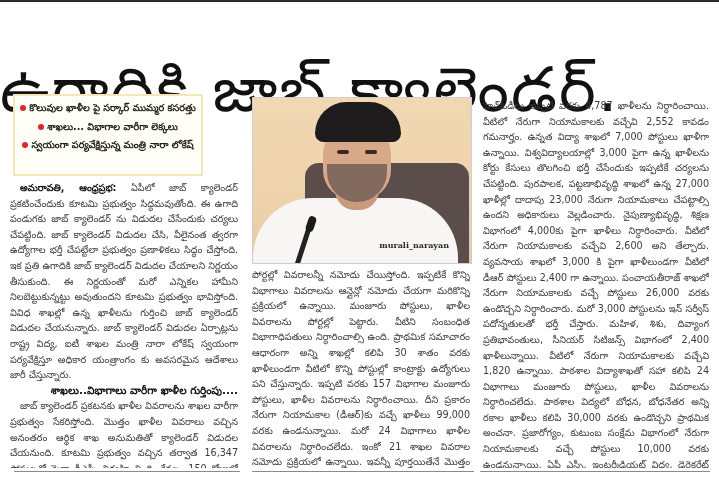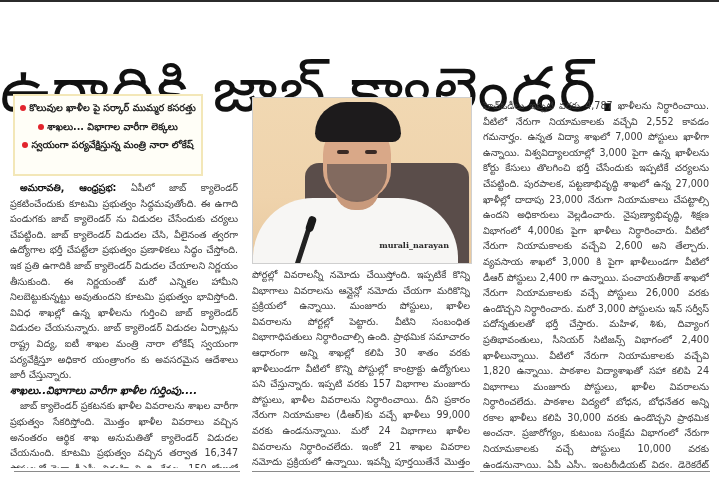--- a/index.html
+++ b/index.html
@@ -16,21 +16,21 @@
     text-align: left; font-size: 62px; line-height: 84px; font-weight: normal;
     color: #111; letter-spacing: 2px; white-space: nowrap; overflow: hidden;
     font-family: "DejaVu Sans", sans-serif;
   }
   .col { position: absolute; font-size: 9.6px; line-height: 15.6px; text-align: justify; color: #3a3a3a; overflow: hidden; }
   .col p { margin: 0; text-indent: 10px; }
   .col-left { left: 10px; top: 180px; width: 228px; height: 288px; }
   .col-mid { left: 252px; top: 267px; width: 218px; height: 201px; }
   .col-right { left: 483px; top: 98px; width: 226px; height: 370px; }
   .dateline { font-weight: bold; color: #111; }
-  .subhead { font-weight: bold; text-align: left; font-size: 10.5px; color: #111; margin: 1px 0; text-indent: 0 !important; font-style: italic; }
+  .subhead { font-weight: bold; text-align: right; font-size: 10.5px; color: #111; margin: 1px 0; text-indent: 0 !important; }
 
   .highlights {
     position: absolute; left: 13px; top: 94px; width: 190px; height: 82px;
     border: 2px solid #f3e7b8; background: #fffef7; box-sizing: border-box;
     padding: 3px 4px;
   }
   .hl-item { font-size: 9.6px; line-height: 18.5px; font-weight: bold; color: #222; white-space: nowrap; text-align: center; }
   .hl-item .dot { display: inline-block; width: 6px; height: 6px; border-radius: 50%; background: #e2242c; margin-right: 3px; vertical-align: middle; }
 
   .photo {

